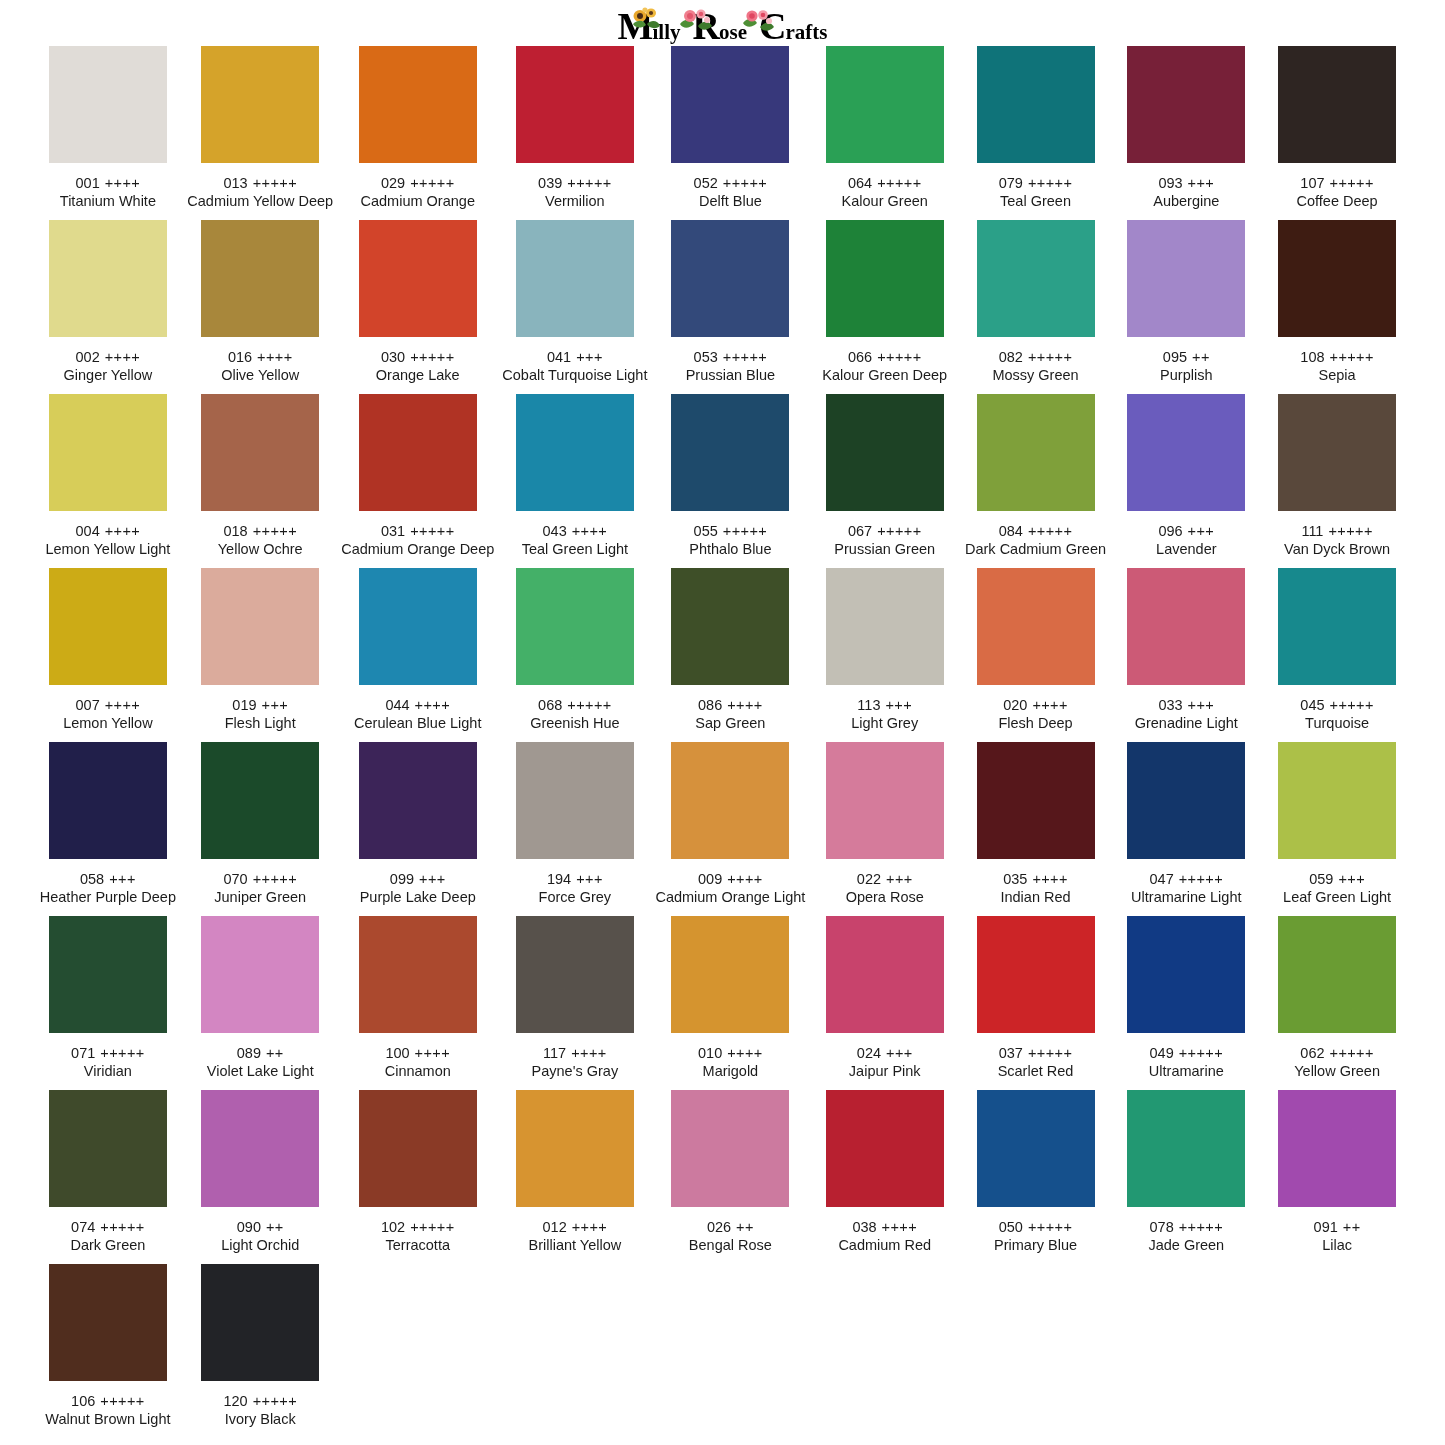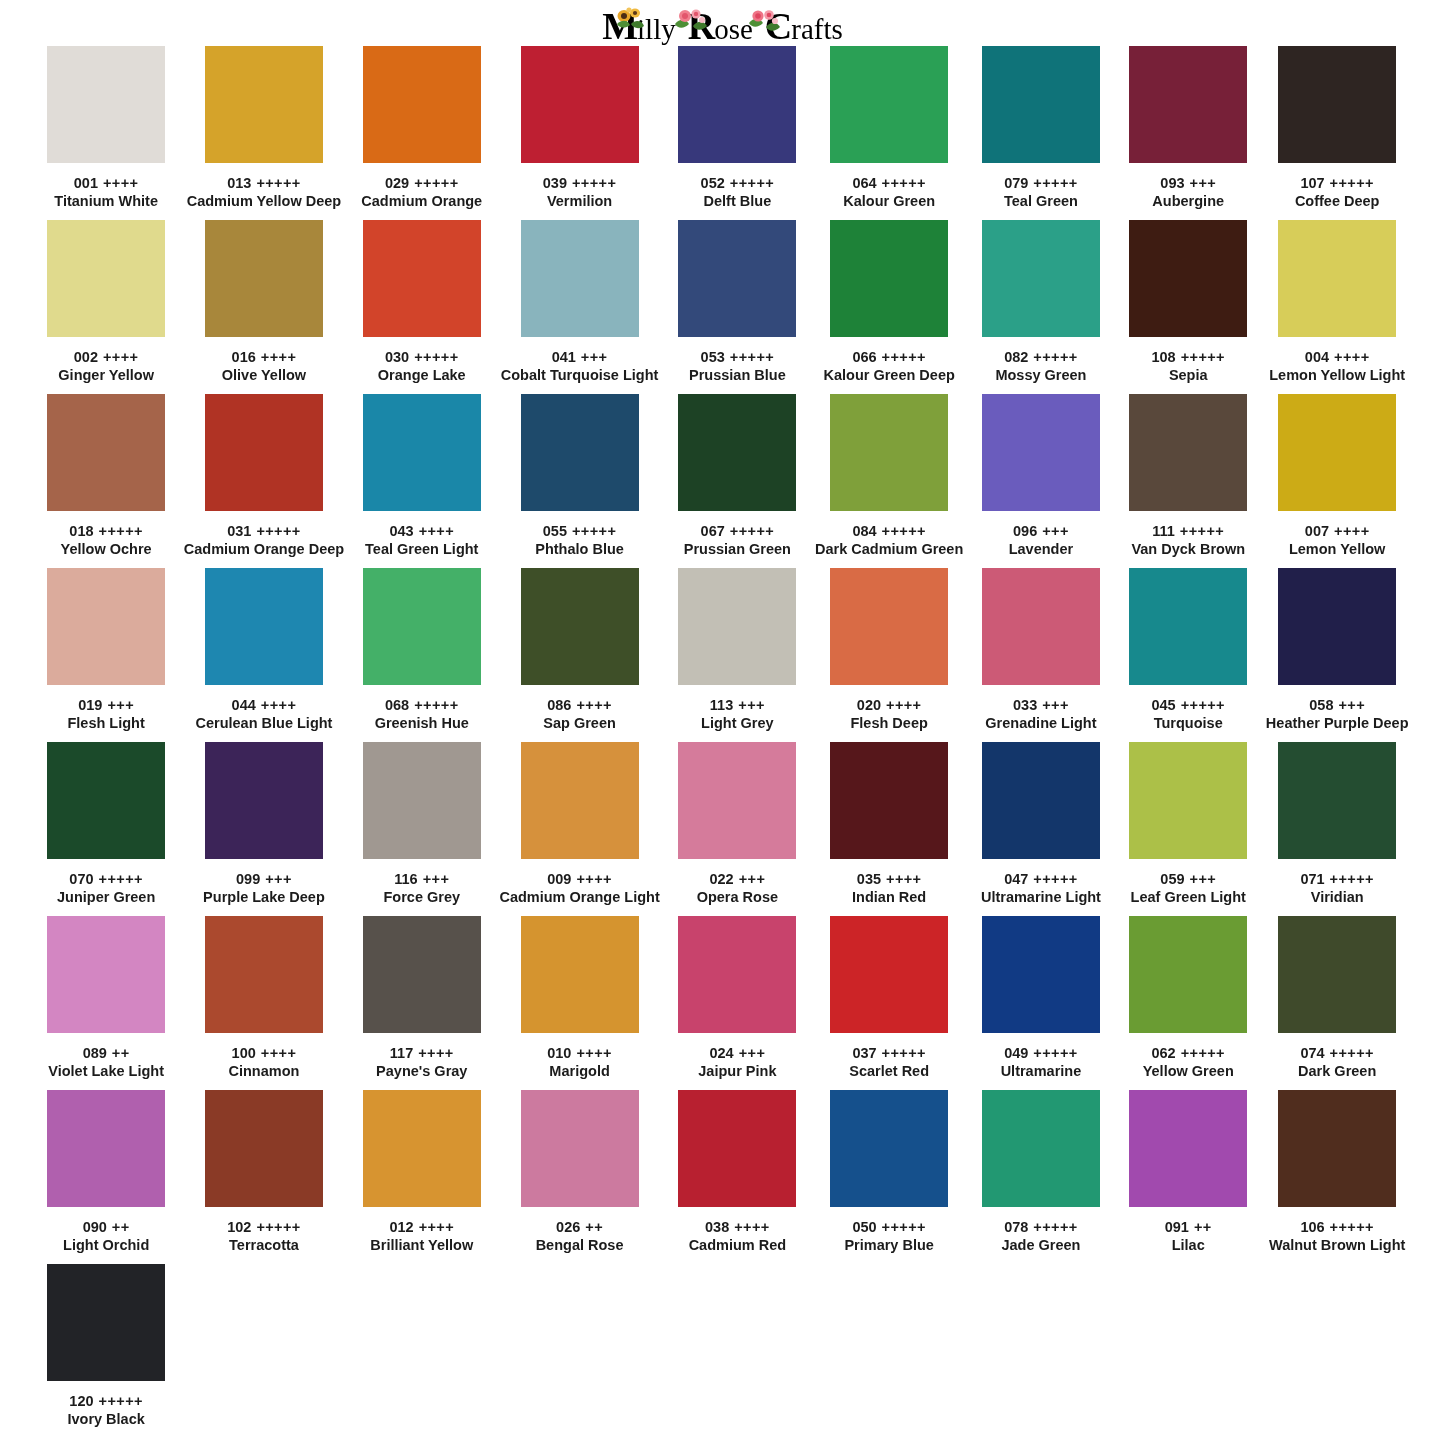--- a/index.html
+++ b/index.html
@@ -43,22 +43,22 @@
   }
   .logo-cap {
     font-family: "Liberation Serif", serif;
     font-weight: 700;
     font-size: 38px;
     line-height: 0.9;
     letter-spacing: -1px;
   }
   .logo-rest {
     font-family: "Liberation Serif", serif;
-    font-weight: 400;
-    font-size: 29px;
+    font-weight: 700;
+    font-size: 21px;
     line-height: 1;
     letter-spacing: 0px;
   }
   
   .floral {
     position: absolute;
     width: 30px;
     height: 26px;
     pointer-events: none;
   }
@@ -67,21 +67,20 @@
   .fl-c { left: -17px; top: -1px; width: 34px; }
 
   
   .grid {
     width: 1380px;
     margin: 0 auto;
     display: grid;
     grid-template-columns: repeat(9, 1fr);
     row-gap: 0px;
     column-gap: 0px;
-    font-weight: bold;
   }
   .cell {
     display: flex;
     flex-direction: column;
     align-items: center;
     padding: 0 4px 9px 4px;
     box-sizing: border-box;
   }
   .chip {
     width: 118px;
@@ -234,20 +233,25 @@
       <div class="chip" title="Kalour Green Deep" style="background: rgb(30, 130, 56);"></div>
       <div class="cell-code"><span>066</span><span class="plus">+++++</span></div>
       <div class="cell-name">Kalour Green Deep</div>
     </div>
     <div class="cell">
       <div class="chip" title="Mossy Green" style="background: rgb(43, 160, 136);"></div>
       <div class="cell-code"><span>082</span><span class="plus">+++++</span></div>
       <div class="cell-name">Mossy Green</div>
     </div>
     <div class="cell">
+      <div class="chip" title="Purplish" style="background: rgb(162, 135, 201);"></div>
+      <div class="cell-code"><span>095</span><span class="plus">++</span></div>
+      <div class="cell-name">Purplish</div>
+    </div>
+    <div class="cell">
       <div class="chip" title="Sepia" style="background: rgb(62, 28, 18);"></div>
       <div class="cell-code"><span>108</span><span class="plus">+++++</span></div>
       <div class="cell-name">Sepia</div>
     </div>
     <div class="cell">
       <div class="chip" title="Lemon Yellow Light" style="background: rgb(215, 205, 89);"></div>
       <div class="cell-code"><span>004</span><span class="plus">++++</span></div>
       <div class="cell-name">Lemon Yellow Light</div>
     </div>
     <div class="cell">
@@ -345,21 +349,21 @@
       <div class="cell-code"><span>070</span><span class="plus">+++++</span></div>
       <div class="cell-name">Juniper Green</div>
     </div>
     <div class="cell">
       <div class="chip" title="Purple Lake Deep" style="background: rgb(60, 36, 88);"></div>
       <div class="cell-code"><span>099</span><span class="plus">+++</span></div>
       <div class="cell-name">Purple Lake Deep</div>
     </div>
     <div class="cell">
       <div class="chip" title="Force Grey" style="background: rgb(160, 152, 145);"></div>
-      <div class="cell-code"><span>116</span><span class="plus">+++</span></div>
+      <div class="cell-code"><span>194</span><span class="plus">+++</span></div>
       <div class="cell-name">Force Grey</div>
     </div>
     <div class="cell">
       <div class="chip" title="Cadmium Orange Light" style="background: rgb(214, 145, 60);"></div>
       <div class="cell-code"><span>009</span><span class="plus">++++</span></div>
       <div class="cell-name">Cadmium Orange Light</div>
     </div>
     <div class="cell">
       <div class="chip" title="Opera Rose" style="background: rgb(213, 123, 155);"></div>
       <div class="cell-code"><span>022</span><span class="plus">+++</span></div>

